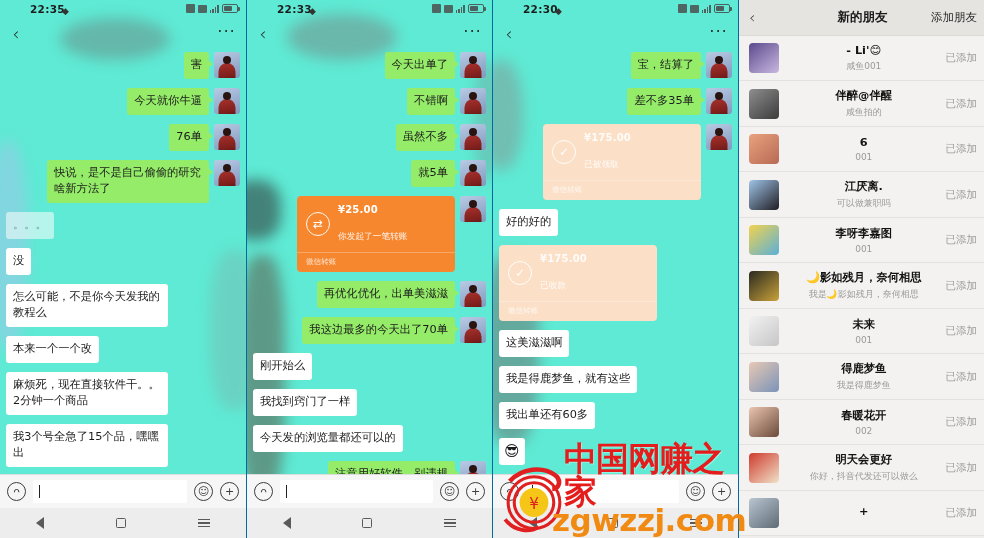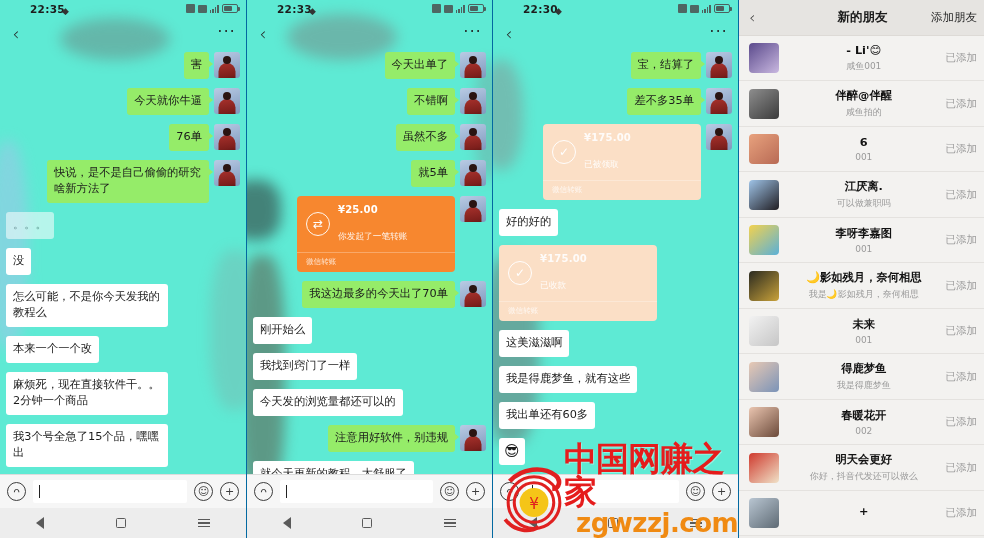--- a/index.html
+++ b/index.html
@@ -213,22 +213,22 @@
     position: absolute; left: 2px; bottom: 2px; width: 80px; height: 76px;
   }
   .wm-text {
     position: absolute; left: 72px; bottom: 30px;
     font-size: 33px; font-weight: 800; color: #e51c1c;
     letter-spacing: -1px; line-height: 1;
     text-shadow: 1px 1px 0 rgba(255,255,255,.35);
     font-family: "DejaVu Sans", "Liberation Sans", sans-serif;
   }
   .wm-url {
-    position: absolute; left: 84px; bottom: 2px;
-    font-size: 26px; font-weight: 800; color: #f08a12;
+    position: absolute; left: 60px; bottom: 2px;
+    font-size: 31px; font-weight: 800; color: #f08a12;
     letter-spacing: -0.5px; line-height: 1;
     font-family: "DejaVu Sans", "Liberation Sans", sans-serif;
   }
 </style>
 </head>
 <body>
 
 <div id="root">
     <div class="panel chat">
       <div class="smudge" style="left: 60px; top: 18px; width: 110px; height: 42px; background: rgb(109, 109, 109); opacity: 0.4; border-radius: 50%;"></div>
@@ -367,20 +367,24 @@
           <div class="xfer orange">
             <div class="xfer-top">
               <div class="xfer-ic">⇄</div>
               <div class="xfer-txt">
                 <div class="xfer-amt">¥25.00</div>
                 <div class="xfer-sub">你发起了一笔转账</div>
               </div>
             </div>
             <div class="xfer-foot">微信转账</div>
           </div>
+          <div class="avatar"></div>
+        </div>
+        <div class="msgrow out">
+          <div class="bubble green">再优化优化，出单美滋滋</div>
           <div class="avatar"></div>
         </div>
         <div class="msgrow out">
           <div class="bubble green">我这边最多的今天出了70单</div>
           <div class="avatar"></div>
         </div>
         <div class="msgrow in">
           <div class="bubble white">刚开始么</div>
         </div>
         <div class="msgrow in">

